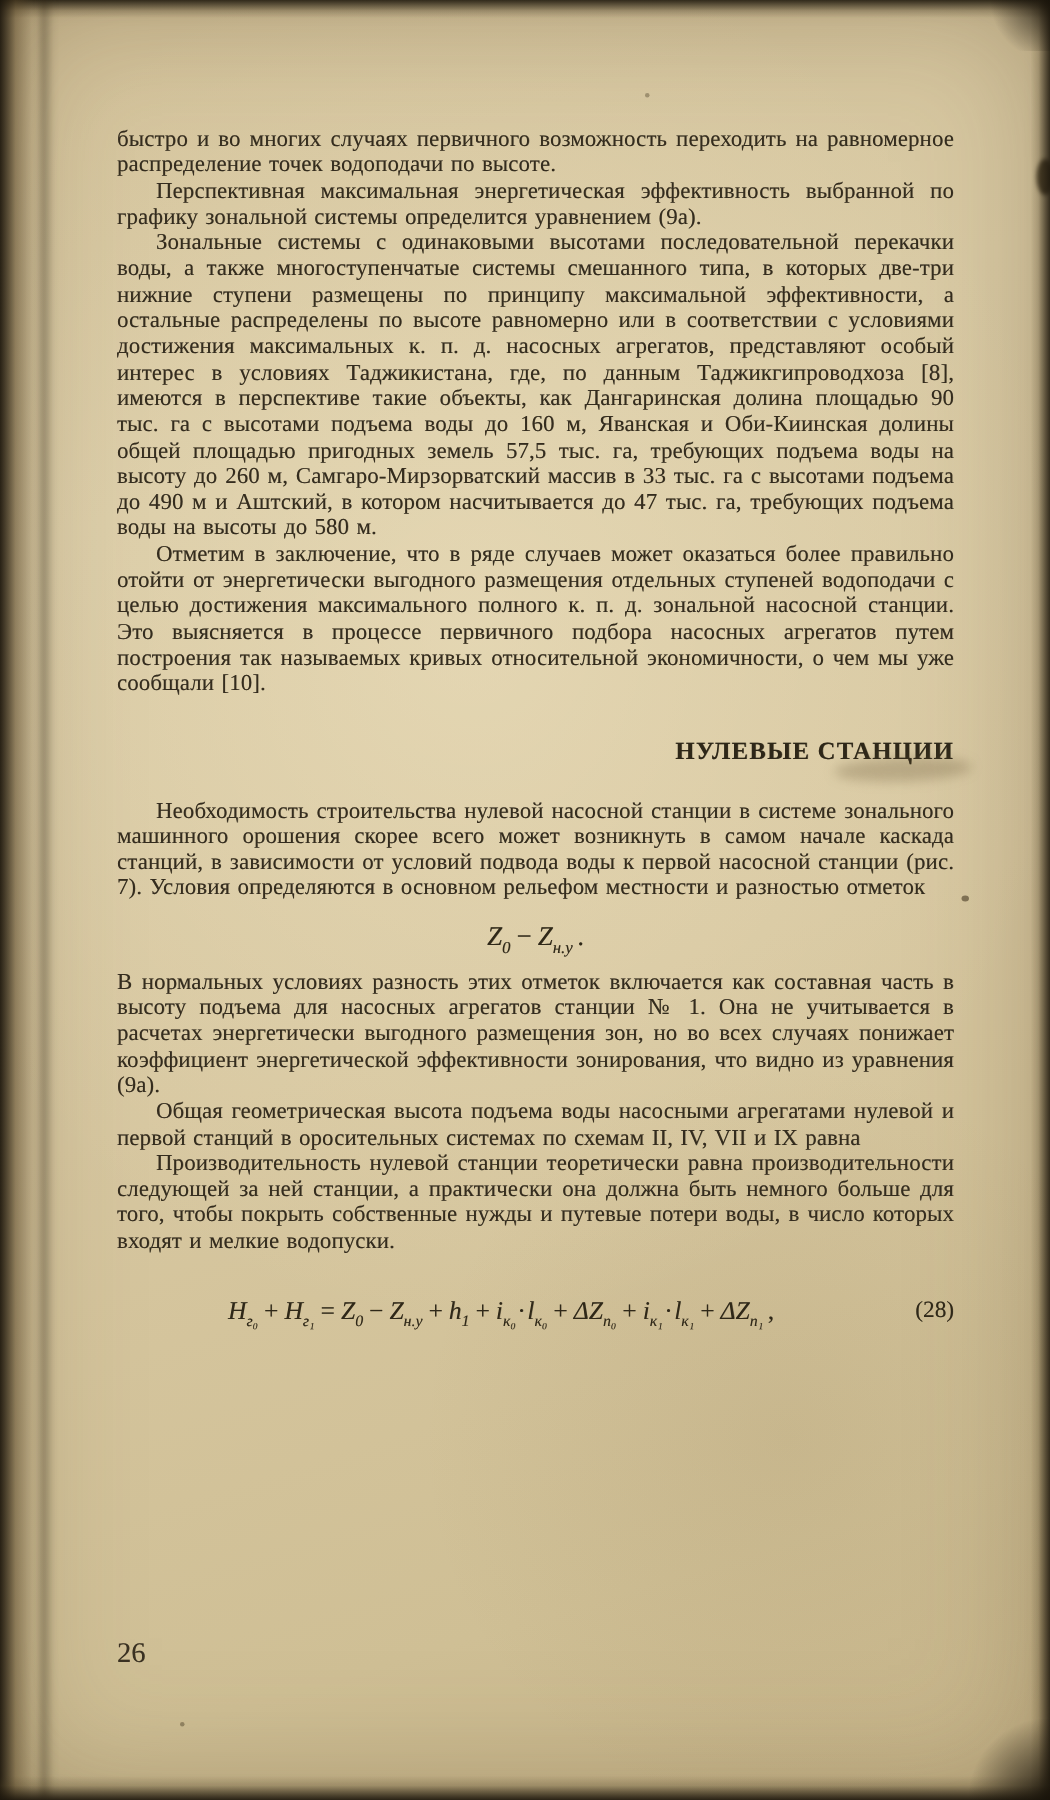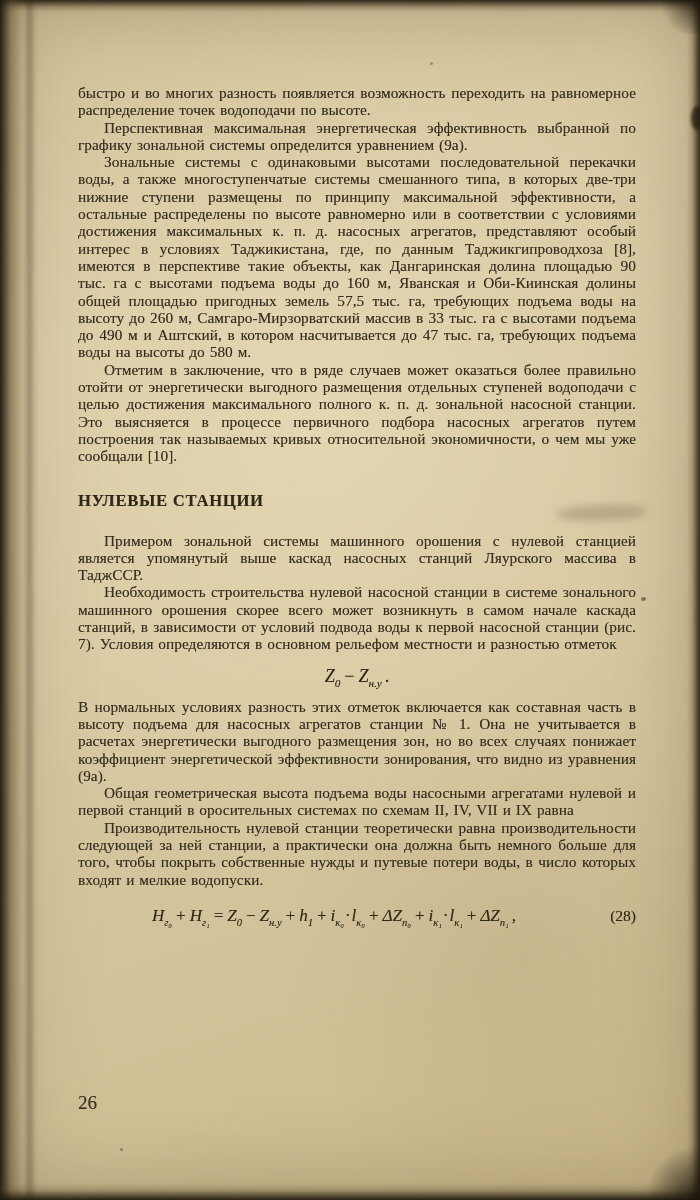--- a/index.html
+++ b/index.html
@@ -55,59 +55,58 @@
     color:#342c1e;
   }
   .content p {
     font-size:15.2px; line-height:17.3px; text-align:justify;
     text-indent:26px; word-spacing:1px; letter-spacing:0.1px;
     hyphens:auto;
     text-shadow:0.2px 0.2px 0.35px rgba(52,44,30,0.45);
   }
   .content p.noindent { text-indent:0; }
   .heading {
-    text-align:left; font-weight:bold; font-size:16.5px;
+    text-align:right; font-weight:bold; font-size:16.5px;
     letter-spacing:0.8px; margin:26px 0 21px; color:#2e2718;
     text-shadow:0.3px 0.3px 0.4px rgba(46,39,24,0.5);
   }
   
   .formula {
     position:relative; text-align:center; color:#2f2818;
     white-space:nowrap;
     text-shadow:0.2px 0.2px 0.35px rgba(52,44,30,0.45);
   }
   .formula .var { font-style:italic; }
   .formula sub { font-style:italic; font-size:62%; line-height:0; position:relative; bottom:-1px; }
   .formula .op { font-style:normal; margin:0 4px; }
   .formula .cdot { font-style:normal; margin:0 1px; }
   .formula .term { font-style:normal; margin-left:3px; }
   .formula-small { font-size:18px; margin:13px 0 11px; }
-  .formula-28 { font-size:17px; margin-top:18px; padding-right:46px; }
+  .formula-28 { font-size:17px; margin-top:28px; padding-right:46px; }
   .formula-28 .eq-num { position:absolute; right:0; top:1px; font-style:normal; font-size:15.5px;text-align:center; }
 
   .page-number {
     position:absolute; left:78px; bottom:86px; z-index:2;
     font-size:19px; color:#3a3122;
     text-shadow:0.2px 0.2px 0.35px rgba(52,44,30,0.45);
   }
 </style>
 </head>
 <body>
 
 <div class="page">
 
   <div class="content">
-    <p class="noindent">быстро и во многих разность появляется возможность переходить на равномерное распределение точек водоподачи по высоте.</p>
+    <p class="noindent">быстро и во многих случаях первичного возможность переходить на равномерное распределение точек водоподачи по высоте.</p>
     <p>Перспективная максимальная энергетическая эффективность выбранной по графику зональной системы определится уравнением (9а).</p>
     <p>Зональные системы с одинаковыми высотами последовательной перекачки воды, а также многоступенчатые системы смешанного типа, в которых две-три нижние ступени размещены по принципу максимальной эффективности, а остальные распределены по высоте равномерно или в соответствии с условиями достижения максимальных к. п. д. насосных агрегатов, представляют особый интерес в условиях Таджикистана, где, по данным Таджикгипроводхоза [8], имеются в перспективе такие объекты, как Дангаринская долина площадью 90 тыс. га с высотами подъема воды до 160 м, Яванская и Оби-Киинская долины общей площадью пригодных земель 57,5 тыс. га, требующих подъема воды на высоту до 260 м, Самгаро-Мирзорватский массив в 33 тыс. га с высотами подъема до 490 м и Аштский, в котором насчитывается до 47 тыс. га, требующих подъема воды на высоты до 580 м.</p>
     <p>Отметим в заключение, что в ряде случаев может оказаться более правильно отойти от энергетически выгодного размещения отдельных ступеней водоподачи с целью достижения максимального полного к. п. д. зональной насосной станции. Это выясняется в процессе первичного подбора насосных агрегатов путем построения так называемых кривых относительной экономичности, о чем мы уже сообщали [10].</p>
 
     <h2 class="heading">НУЛЕВЫЕ СТАНЦИИ</h2>
 
-    <p>Примером зональной системы машинного орошения с нулевой станцией является упомянутый выше каскад насосных станций Ляурского массива в ТаджССР.</p>
     <p>Необходимость строительства нулевой насосной станции в системе зонального машинного орошения скорее всего может возникнуть в самом начале каскада станций, в зависимости от условий подвода воды к первой насосной станции (рис. 7). Условия определяются в основном рельефом местности и разностью отметок</p>
 
     <div class="formula formula-small"><span class="var">Z</span><sub>0</sub><span class="op">−</span><span class="var">Z</span><sub>н.у</sub><span class="term">.</span></div>
 
     <p class="noindent">В нормальных условиях разность этих отметок включается как составная часть в высоту подъема для насосных агрегатов станции № 1. Она не учитывается в расчетах энергетически выгодного размещения зон, но во всех случаях понижает коэффициент энергетической эффективности зонирования, что видно из уравнения (9а).</p>
     <p>Общая геометрическая высота подъема воды насосными агрегатами нулевой и первой станций в оросительных системах по схемам II, IV, VII и IX равна</p>
     <p>Производительность нулевой станции теоретически равна производительности следующей за ней станции, а практически она должна быть немного больше для того, чтобы покрыть собственные нужды и путевые потери воды, в число которых входят и мелкие водопуски.</p>
 
     <div class="formula formula-28"><span class="expr"><span class="var">H</span><sub>г₀</sub><span class="op">+</span><span class="var">H</span><sub>г₁</sub><span class="op">=</span><span class="var">Z</span><sub>0</sub><span class="op">−</span><span class="var">Z</span><sub>н.у</sub><span class="op">+</span><span class="var">h</span><sub>1</sub><span class="op">+</span><span class="var">i</span><sub>к₀</sub><span class="cdot">·</span><span class="var">l</span><sub>к₀</sub><span class="op">+</span><span class="var">ΔZ</span><sub>п₀</sub><span class="op">+</span><span class="var">i</span><sub>к₁</sub><span class="cdot">·</span><span class="var">l</span><sub>к₁</sub><span class="op">+</span><span class="var">ΔZ</span><sub>п₁</sub><span class="term">,</span></span><span class="eq-num">(28)</span></div>
   </div>

